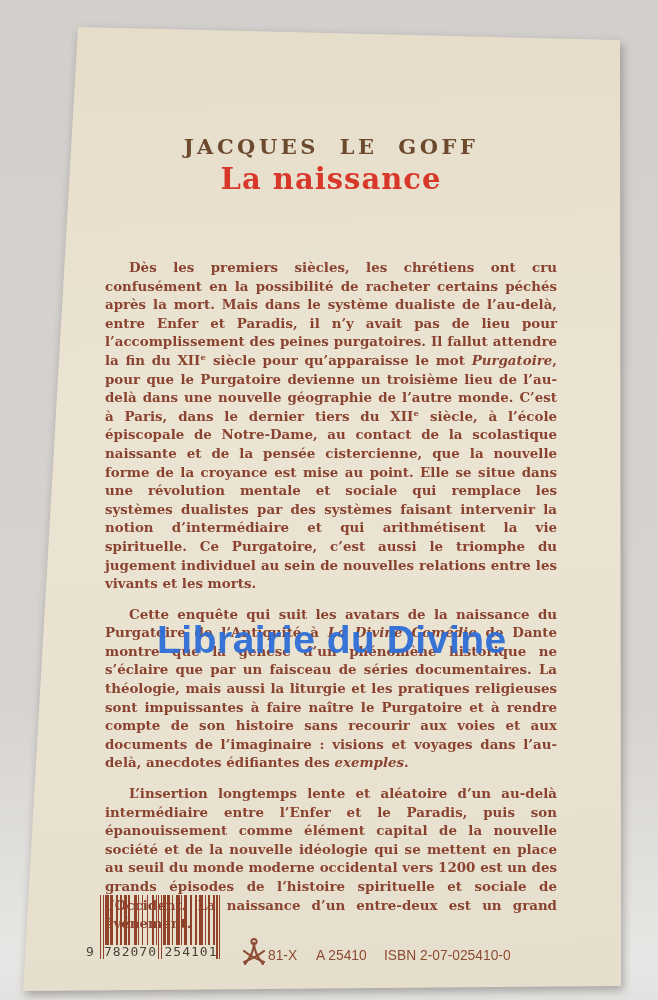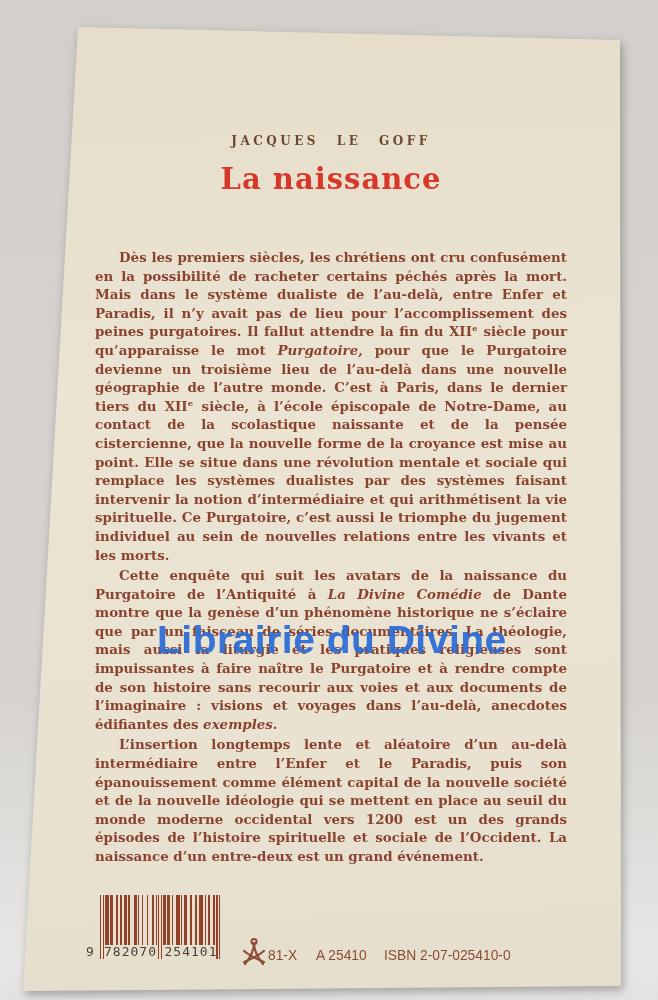--- a/index.html
+++ b/index.html
@@ -13,34 +13,34 @@
     background:linear-gradient(180deg,#d2cfcc 0%,#d6d3d0 70%,#e8e7e5 96%,#e3e2e0 100%);
   }
   .bookwrap{position:absolute;inset:0;filter:drop-shadow(2px 4px 5px rgba(40,35,30,.35));}
   .book{
     position:absolute;inset:0;
     background:linear-gradient(178deg,#e5ddca 0%,#ece4d2 40%,#eae2d0 75%,#e6decc 100%);
     clip-path:polygon(78px 27px,620px 40px,621px 986px,23px 991px);
   }
   .author{
     position:absolute;top:134px;left:95px;width:472px;text-align:center;
-    font-weight:bold;font-size:12px;letter-spacing:3.5px;word-spacing:10px;
+    font-weight:bold;font-size:21px;letter-spacing:3.5px;word-spacing:10px;
     color:#6d4a2e;
   }
   .title{
     position:absolute;top:163px;left:95px;width:472px;text-align:center;
     font-weight:bold;font-size:29px;line-height:32px;letter-spacing:1px;
     color:#d8382a;
   }
   .blurb{
     position:absolute;top:246px;left:93px;width:476px;
     font-weight:bold;font-size:13.4px;line-height:18.6px;
     color:#8a4330;text-align:justify;
   }
-  .blurb p{margin:2px;text-indent:24px;}
+  .blurb p{margin:12px;text-indent:24px;}
   .watermark{
     position:absolute;top:618px;left:157px;white-space:nowrap;
     font-family:"Liberation Sans",sans-serif;font-weight:700;font-size:39px;
     letter-spacing:.5px;opacity:.95;z-index:5;
   }
   
   .bottomrow{position:absolute;left:88px;top:895px;width:490px;height:80px;}
   .bars{position:absolute;left:12px;top:0;display:flex;align-items:flex-start;}
   .bars div{width:1.28px;}
   .bars .b{background:#93422a;}

